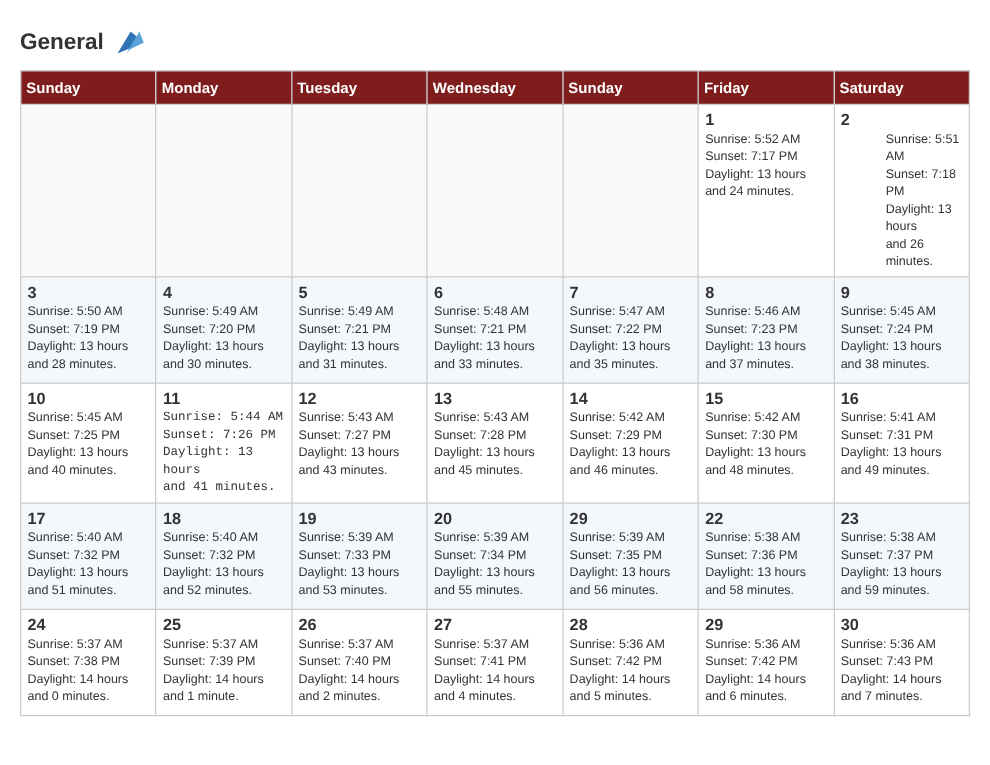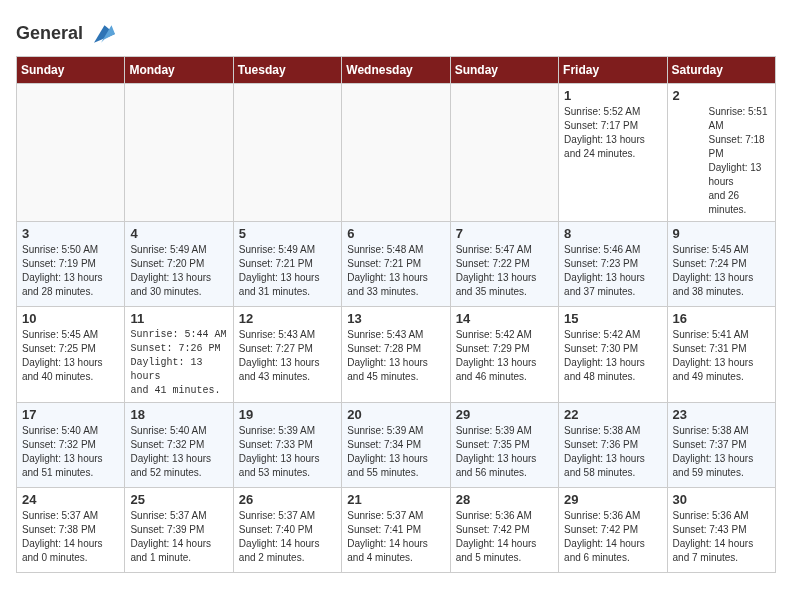--- a/index.html
+++ b/index.html
@@ -310,21 +310,21 @@
 and 1 minute.</div>
         </td>
         <td>
           <span class="day-number">26</span>
           <div class="day-info" style="white-space: pre-line;">Sunrise: 5:37 AM
 Sunset: 7:40 PM
 Daylight: 14 hours
 and 2 minutes.</div>
         </td>
         <td>
-          <span class="day-number">21</span>
+          <span class="day-number">27</span>
           <div class="day-info" style="white-space: pre-line;">Sunrise: 5:37 AM
 Sunset: 7:41 PM
 Daylight: 14 hours
 and 4 minutes.</div>
         </td>
         <td>
           <span class="day-number">28</span>
           <div class="day-info" style="white-space: pre-line;">Sunrise: 5:36 AM
 Sunset: 7:42 PM
 Daylight: 14 hours

